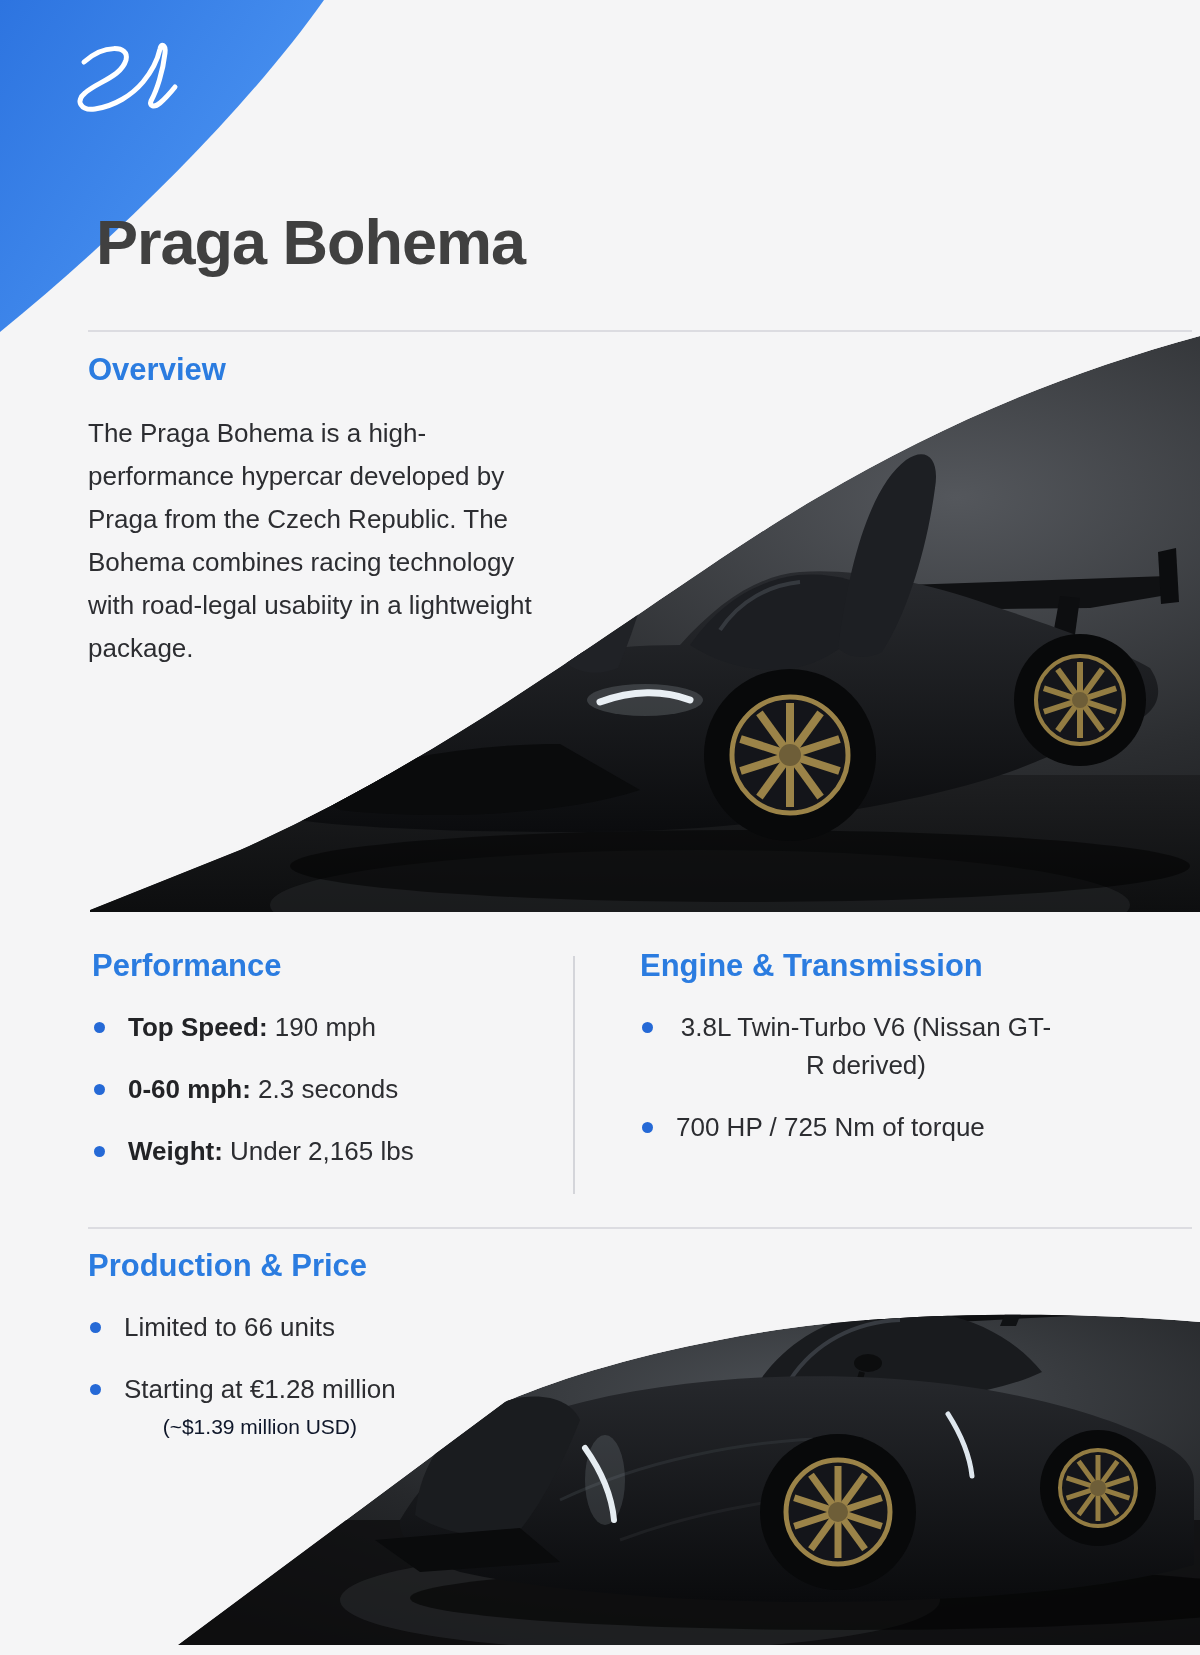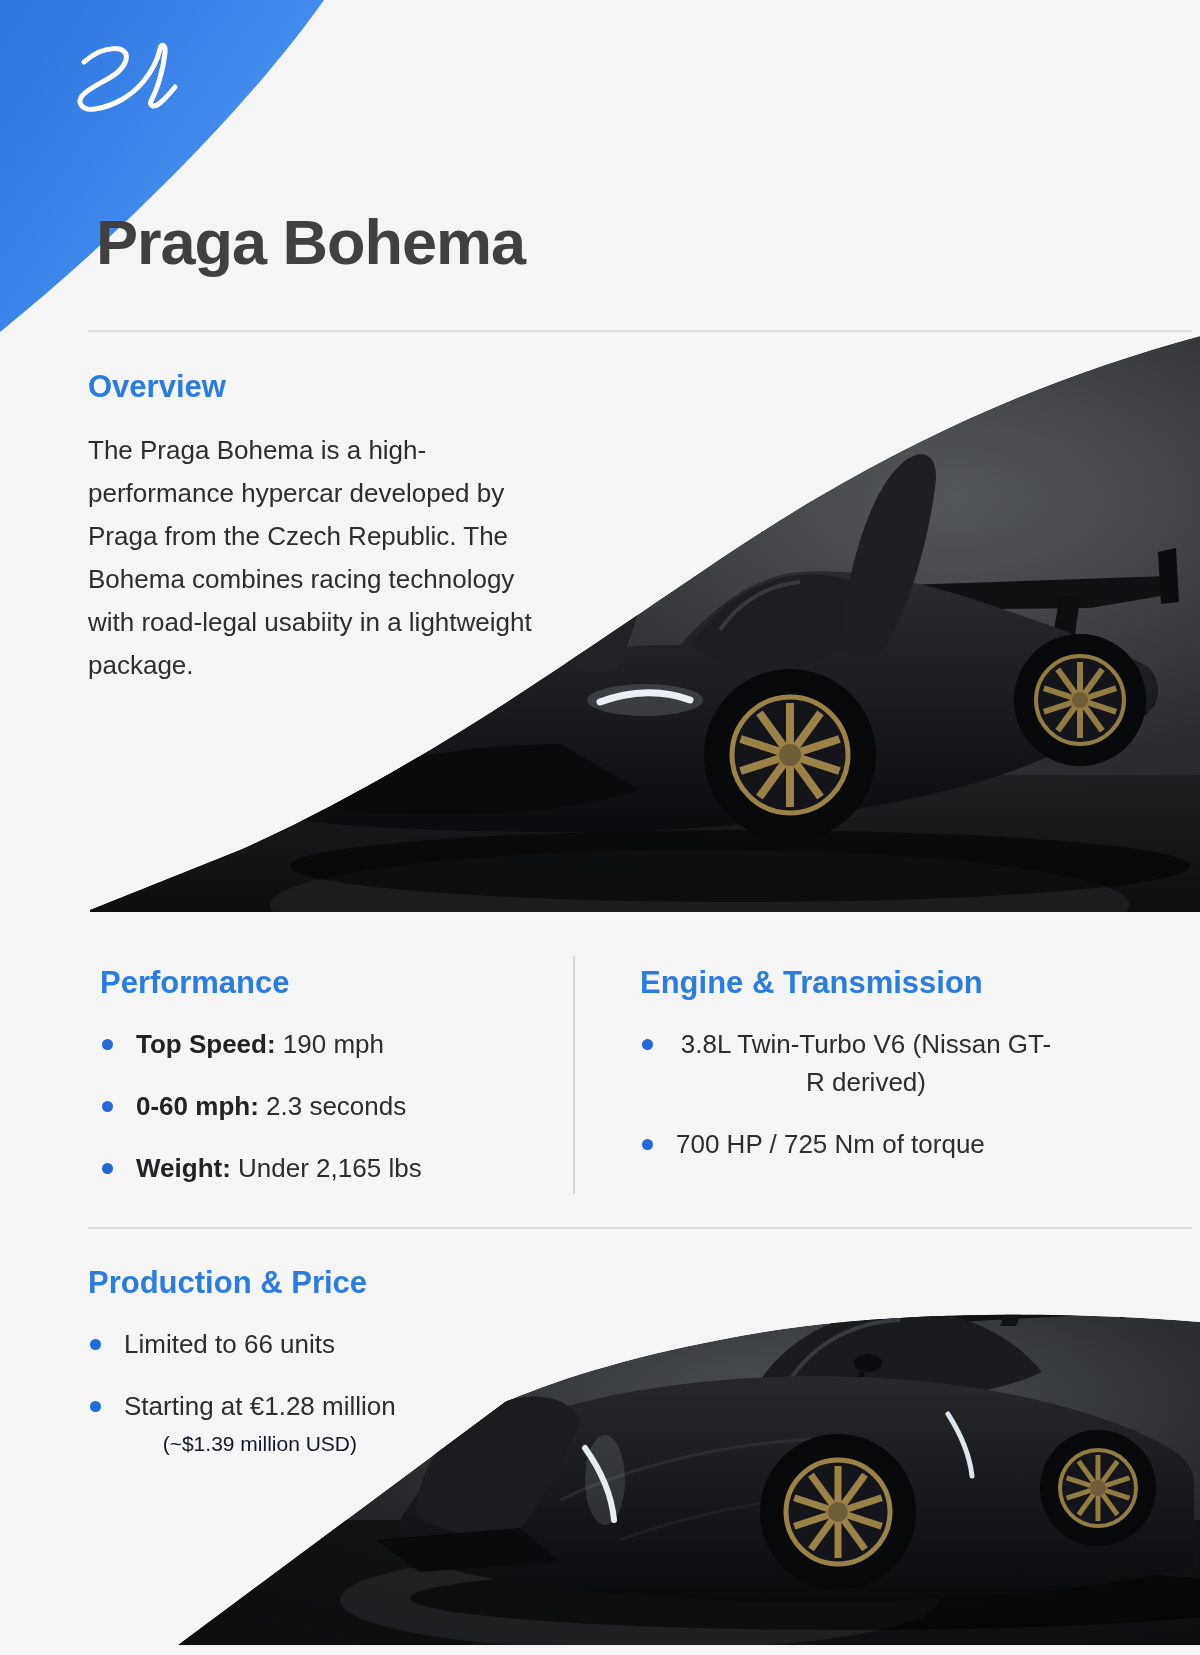--- a/index.html
+++ b/index.html
@@ -12,24 +12,24 @@
   .page-title{
     position:absolute;left:88px;top:198px;margin:8px;
     font-size:63px;font-weight:800;letter-spacing:-1px;color:#404040;
   }
   .hdivider{position:absolute;height:2px;background:#dcdce1;}
   #title-divider{left:88px;top:330px;width:1104px;}
   #section-divider{left:88px;top:1227px;width:1104px;}
   .col-divider{position:absolute;left:573px;top:956px;width:2px;height:238px;background:#d4d5da;}
   .section{position:absolute;}
   #overview{left:88px;top:352px;width:445px;}
-  #performance{left:100px;top:948px;width:460px;}
+  #performance{left:92px;top:948px;width:460px;}
   #engine{left:640px;top:948px;width:545px;}
   #production{left:88px;top:1248px;width:480px;}
-  .section-heading{margin:17px 0 24px 0;font-size:31px;font-weight:800;color:#2b7ce0;}
+  .section-heading{margin:0 0 24px 0;font-size:31px;font-weight:800;color:#2b7ce0;}
   .body-text{margin:0;font-size:26px;line-height:43px;color:#2c2d31;}
   .bullet-list{margin:0;padding:0;list-style:none;text-align:center;}
   .bullet{display:flex;margin-bottom:24px;font-size:26px;line-height:38px;color:#2c2d31;}
   .dot{flex:0 0 11px;width:11px;height:11px;border-radius:50%;background:#2569d6;margin:14px 23px 0 2px;}
   .bullet b{font-weight:700;color:#222326;}
   #engine .bullet-text{max-width:380px;}
   .subtext{font-size:21px;line-height:30px;color:#0f172a;margin-top:4px;}
   .photo{position:absolute;left:0;display:block;}
   #photo1{top:333px;}
   #photo2{top:1290px;}

